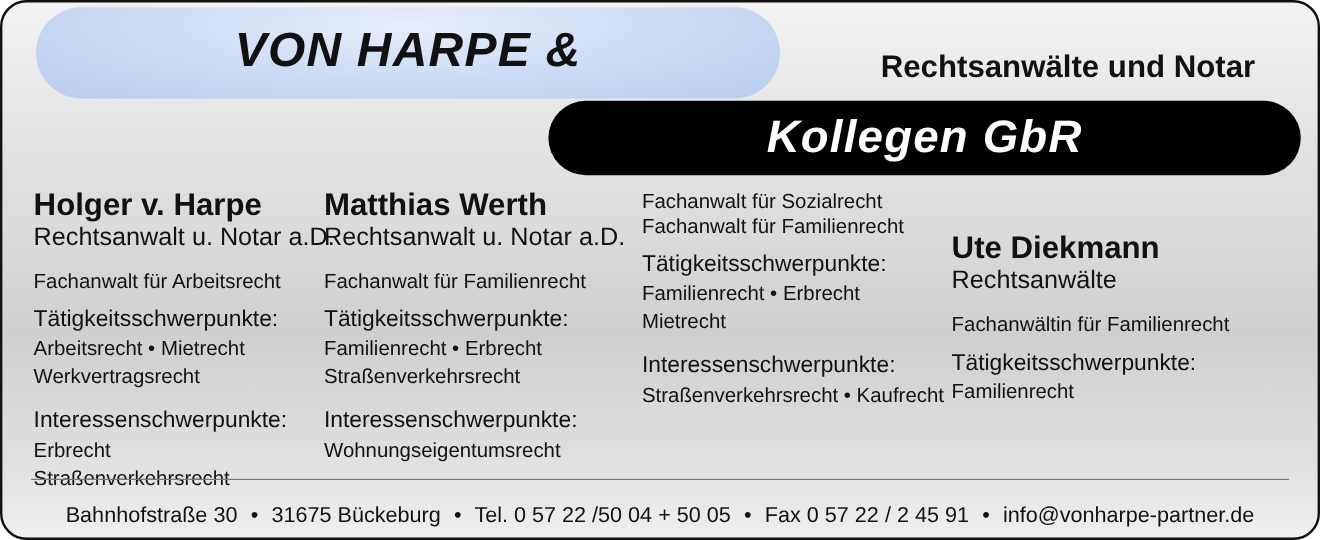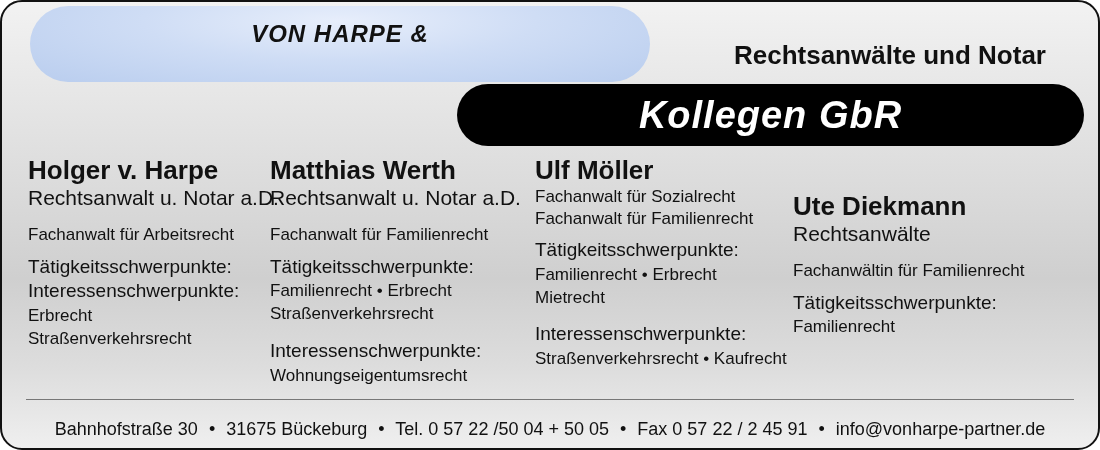--- a/index.html
+++ b/index.html
@@ -34,21 +34,21 @@
     border-radius: 38px;
     background: radial-gradient(ellipse at 50% 20%, #e7eefb 0%, #cfddf5 45%, #b9cdee 100%);
   }
   .pill-blue .txt {
     position: absolute;
     left: 0; right: 0;
     top: 14px;
     text-align: center;
     font-style: italic;
     font-weight: bold;
-    font-size: 24px;
+    font-size: 40px;
     letter-spacing: 1px;
     color: #111;
   }
   .ra-notar {
     position: absolute;
     right: 52px;
     top: 38px;
     font-weight: bold;
     font-size: 26px;
     color: #111;
@@ -162,20 +162,24 @@
 
   <div class="columns">
 
     <div class="col col-0">
       <div class="name">Holger v. Harpe</div>
       <div class="role">Rechtsanwalt u. Notar a.D.</div>
       <div class="spec">
         <div>Fachanwalt für Arbeitsrecht</div>
       </div>
       <div class="block-title">Tätigkeitsschwerpunkte:</div>
+      <div class="list">
+        <div>Arbeitsrecht • Mietrecht</div>
+        <div>Werkvertragsrecht</div>
+      </div>
       <div class="block-title">Interessenschwerpunkte:</div>
       <div class="list">
         <div>Erbrecht</div>
         <div>Straßenverkehrsrecht</div>
       </div>
     </div>
 
     <div class="col col-1">
       <div class="name">Matthias Werth</div>
       <div class="role">Rechtsanwalt u. Notar a.D.</div>
@@ -187,21 +191,20 @@
         <div>Familienrecht • Erbrecht</div>
         <div>Straßenverkehrsrecht</div>
       </div>
       <div class="block-title">Interessenschwerpunkte:</div>
       <div class="list">
         <div>Wohnungseigentumsrecht</div>
       </div>
     </div>
 
     <div class="col col-2">
-      <div class="name">Ulf Möller</div>
       <div class="spec">
         <div>Fachanwalt für Sozialrecht</div>
         <div>Fachanwalt für Familienrecht</div>
       </div>
       <div class="block-title">Tätigkeitsschwerpunkte:</div>
       <div class="list">
         <div>Familienrecht • Erbrecht</div>
         <div>Mietrecht</div>
       </div>
       <div class="block-title">Interessenschwerpunkte:</div>

